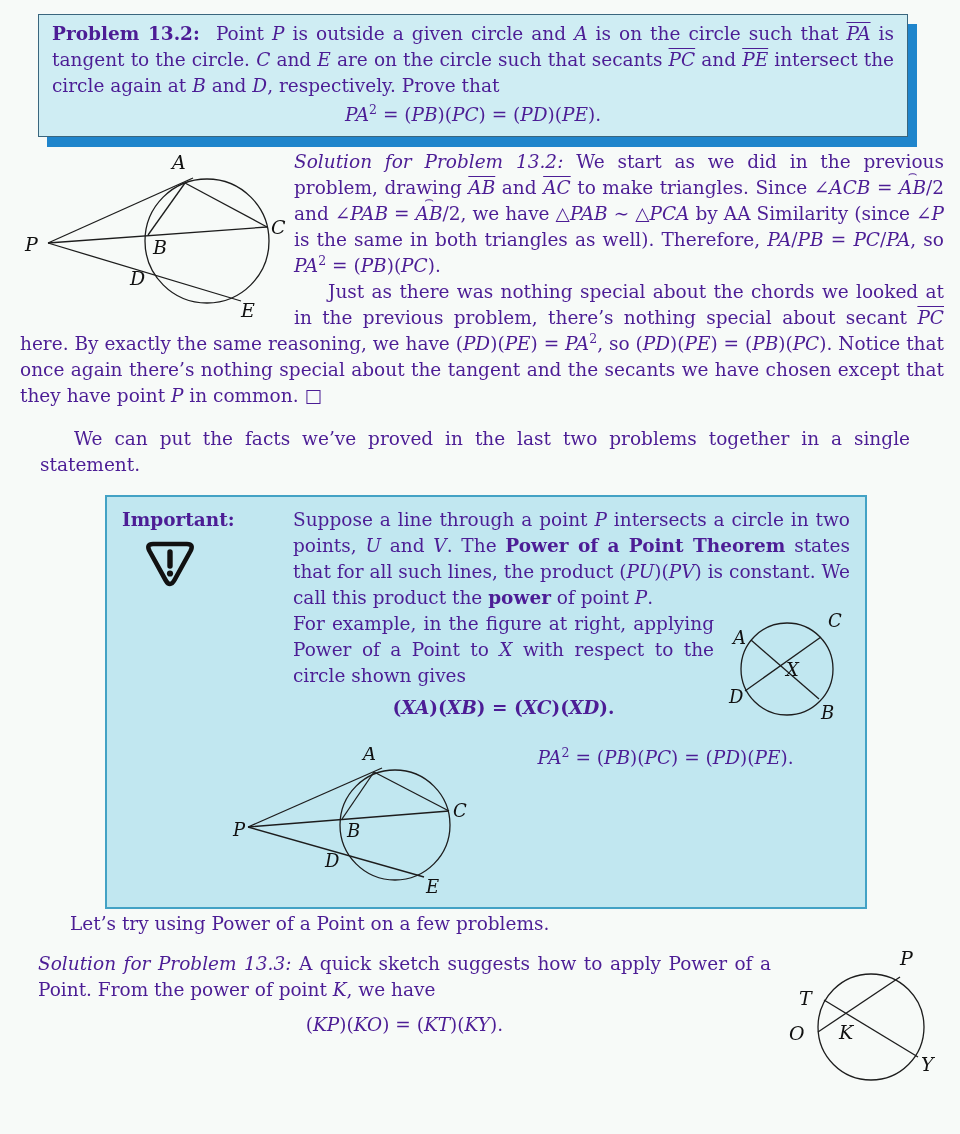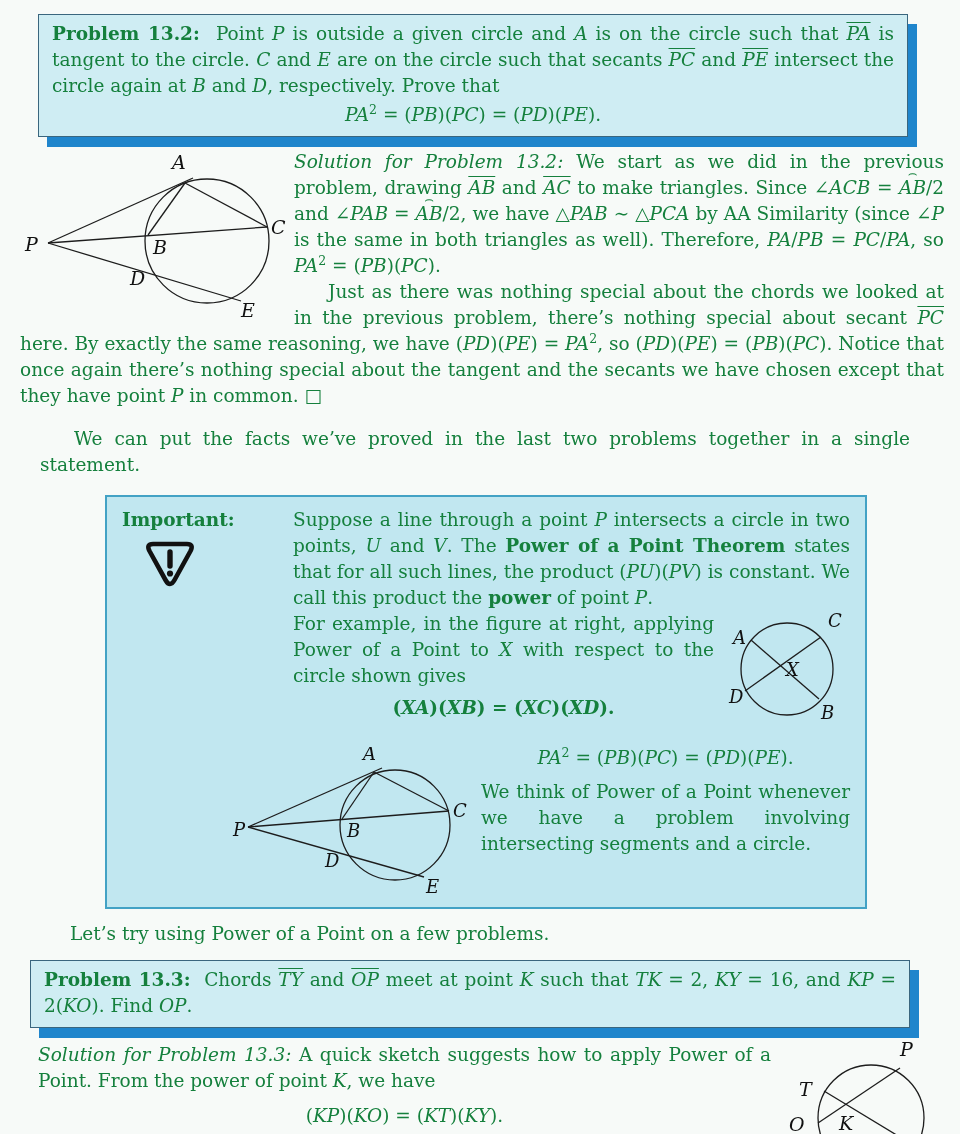--- a/index.html
+++ b/index.html
@@ -1,21 +1,21 @@
 <!DOCTYPE html>
 <html><head>
 <meta charset="utf-8">
 <style>
   * { margin:0; padding:0; box-sizing:border-box; }
   html,body { background:#eef3f1; }
   .page {
     width:960px; height:1134px; margin:0 auto; position:relative; overflow:hidden;
     background:#f7faf8;
     font-family:"DejaVu Serif","Liberation Serif",serif;
-    font-size:18.5px; line-height:26px; color:#15803d;
+    font-size:18.5px; line-height:26px; color:#4c1d95;
   }
   i { font-style:italic; }
   sup { font-size:0.68em; line-height:0; }
   .ol { font-style:italic; text-decoration:overline; }
   .arc { display:inline-block; position:relative; }
   .arcsym { position:absolute; top:-0.62em; left:50%; transform:translateX(-50%); font-size:0.8em; line-height:1; }
   p.just { text-align:justify; }
 
   
   .probbox {
@@ -45,21 +45,21 @@
   .imp-labelcol { width:124px; flex:none; }
   .imp-label { font-weight:bold; }
   .imp-icon { margin:7px 0 0 22px; }
   .imp-body { flex:1; }
   .figx { float:right; width:124px; height:124px; margin:0 0 2px 12px; }
   .imp-p2wrap .eq { margin:6px 0 4px;font-weight:bold; }
   .imp-row2 { padding-left:110px; margin-top:2px; }
   .figsmall { float:left; width:237px; height:152px; margin:2px 12px 0 0; }
   .imp-row2 .eq { margin:8px 0 8px; }
 
-  .letstry { margin:12px 50px 0 70px; }
+  .letstry { margin:2px 50px 0 70px; }
 
   
   .solution2 { margin:14px 14px 0 38px; }
   .figk { float:right; width:167px; height:157px; margin:-4px 0 0 8px; }
   .solution2 .eq1 { margin:9px 160px 9px 0; }
 
   svg .stroke { stroke:#1d1d1d; stroke-width:1.3; fill:none; }
   svg text.flabel { font-family:"DejaVu Serif","Liberation Serif",serif; font-style:italic; font-size:19px; fill:#111; }
   svg text.fsm { font-size:18px; }
 </style>
@@ -141,30 +141,26 @@
           <line class="stroke" x1="142" y1="25" x2="217" y2="64"></line>
           <text class="flabel fsm" x="1" y="89">P</text>
           <text class="flabel fsm" x="131" y="13">A</text>
           <text class="flabel fsm" x="221" y="70">C</text>
           <text class="flabel fsm" x="115" y="90">B</text>
           <text class="flabel fsm" x="93" y="120">D</text>
           <text class="flabel fsm" x="194" y="146">E</text>
         </svg>
       </figure>
       <div class="eq"><i>PA</i><sup>2</sup> = (<i>PB</i>)(<i>PC</i>) = (<i>PD</i>)(<i>PE</i>).</div>
-      <p class="just">We think of Power of a Point whenever we have a problem involving intersecting segments and a circle.</p>
       <div class="clear"></div>
     </div>
   </section>
 
   <p class="letstry">Let’s try using Power of a Point on a few problems.</p>
 
-  <section class="probbox box133">
-    <p class="just"><b>Problem 13.3:</b>&nbsp;&nbsp;<span>Chords <span class="ol">TY</span> and <span class="ol">OP</span> meet at point <i>K</i> such that <i>TK</i> = 2, <i>KY</i> = 16, and <i>KP</i> = 2(<i>KO</i>). Find <i>OP</i>.</span></p>
-  </section>
 
   <section class="solution2">
     <figure class="figk">
       <svg width="167" height="157" viewBox="0 0 167 157">
         <circle class="stroke" cx="92" cy="80" r="53"></circle>
         <line class="stroke" x1="39" y1="85" x2="121" y2="30"></line>
         <line class="stroke" x1="45" y1="53" x2="139" y2="110"></line>
         <text class="flabel" x="121" y="18">P</text>
         <text class="flabel" x="20" y="58">T</text>
         <text class="flabel" x="10" y="93">O</text>

